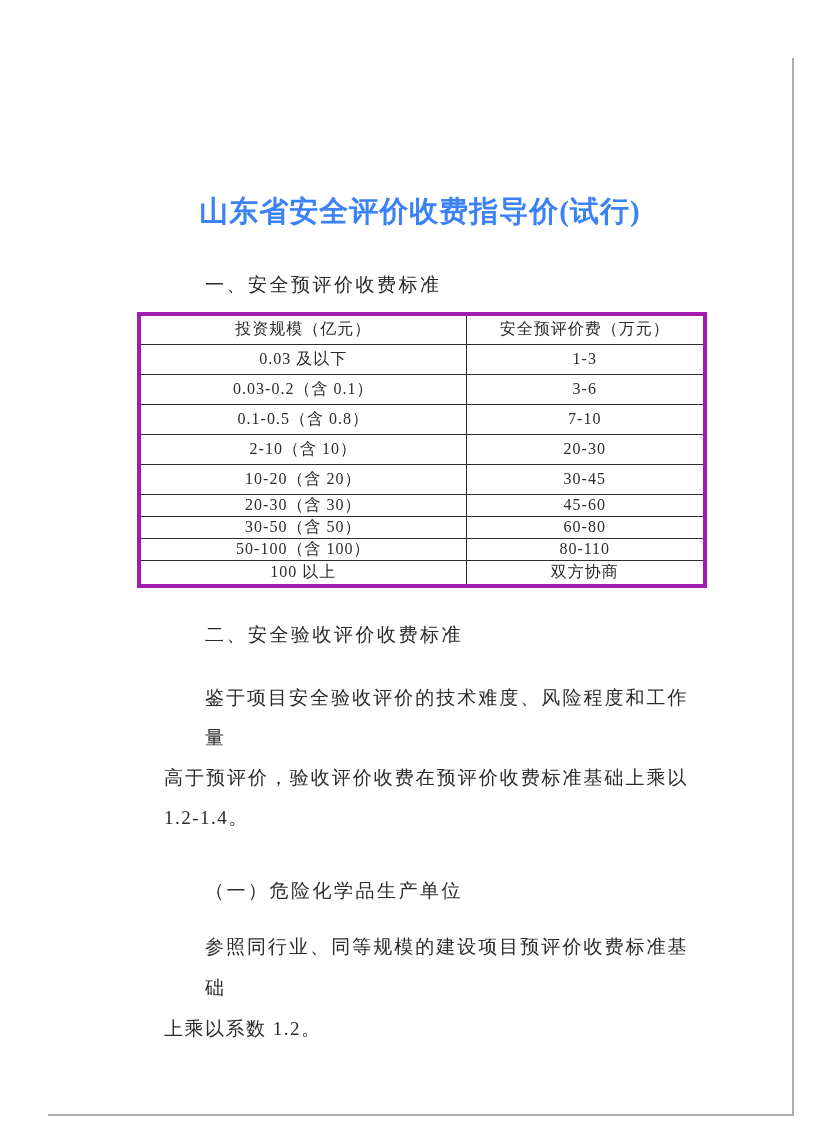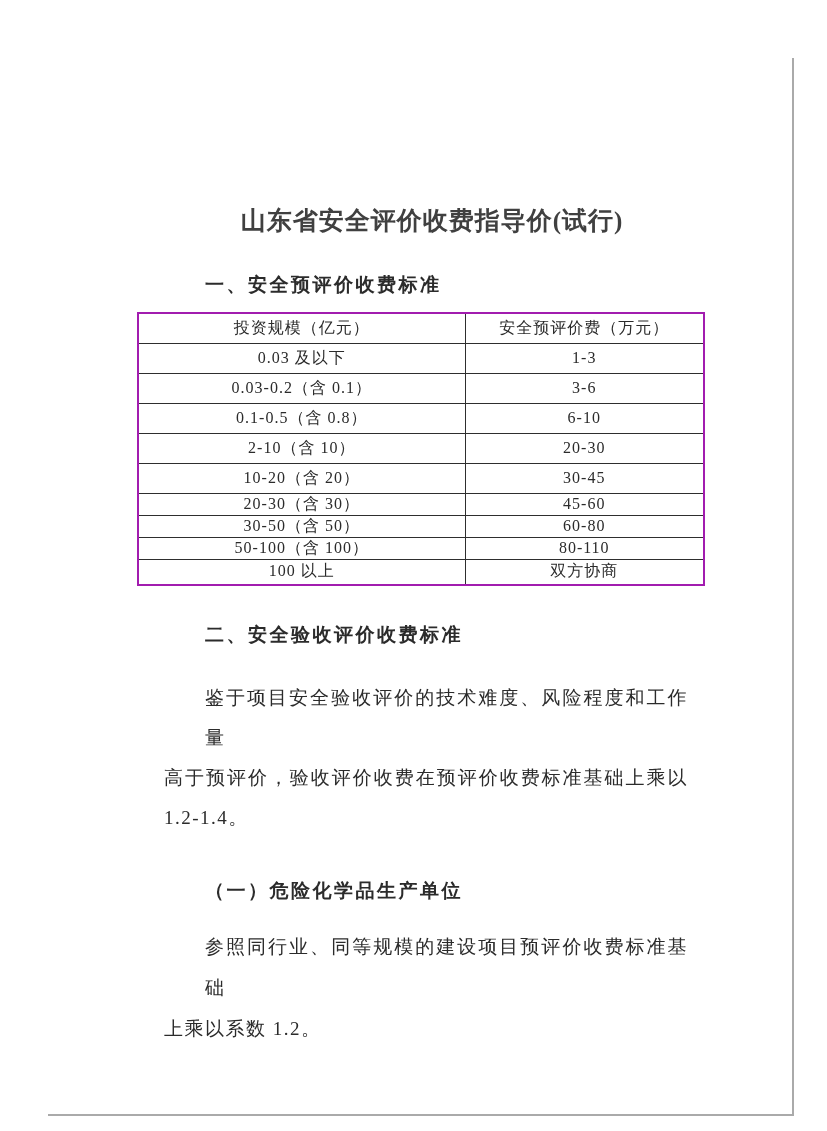--- a/index.html
+++ b/index.html
@@ -16,46 +16,45 @@
   .edge-right {
     position: absolute; left: 792px; top: 58px;
     width: 2px; height: 1058px; background: #aaaaaa;
   }
   .edge-bottom {
     position: absolute; left: 48px; top: 1114px;
     width: 746px; height: 2px; background: #aaaaaa;
   }
   .doc-title {
     position: absolute; top: 192px; left: 137px; width: 566px;
-    margin: 12px; text-align: center;
-    font-size: 25px; font-weight: bold; letter-spacing: 1px;
-    color: #404040; white-space: nowrap;
+    margin: 0; text-align: center;
+    font-size: 29px; font-weight: bold; letter-spacing: 1px;
+    color: #3b82f6; white-space: nowrap;
   }
   .heading {
     position: absolute; left: 205px;
     font-size: 19px; letter-spacing: 2.5px; white-space: nowrap;
     color: #2b2b2b;
-    font-weight: bold;
   }
   .sec1-heading  { top: 272px; }
   .sec2-heading  { top: 622px; }
   .sec3-heading  { top: 821px; }
   .sec3-subheading { top: 878px; }
   .fee-table {
     position: absolute; top: 312px; left: 137px;
     width: 566px; border-collapse: collapse; table-layout: fixed;
   }
   .fee-table th, .fee-table td {
     border: 1px solid #2e2e2e;
     text-align: center; vertical-align: middle;
     font-size: 16px; font-weight: normal;
     letter-spacing: 1px; padding: 0;
     color: #2b2b2b; overflow: hidden; white-space: nowrap;
   }
-  .fee-table { border: 2px solid #a21caf; }
+  .fee-table { border: 4px solid #a21caf; }
   .fee-table thead tr { height: 30px; }
   .fee-table tbody tr.row-tall  { height: 30px; }
   .fee-table tbody tr.row-short { height: 22px; }
   .fee-table tbody tr.row-last  { height: 26px; padding-left: 40px; }
   .para {
     position: absolute; left: 164px; width: 524px;
     font-size: 19px; color: #2b2b2b;
   }
   .para-1 { top: 678px; line-height: 40px; }
   .para-2 { top: 926px; line-height: 41px; }
@@ -94,21 +93,21 @@
       <tr class="row-tall">
         <td>0.03 及以下</td>
         <td>1-3</td>
       </tr>
       <tr class="row-tall">
         <td>0.03-0.2（含 0.1）</td>
         <td>3-6</td>
       </tr>
       <tr class="row-tall">
         <td>0.1-0.5（含 0.8）</td>
-        <td>6-10</td>
+        <td>7-10</td>
       </tr>
       <tr class="row-tall">
         <td>2-10（含 10）</td>
         <td>20-30</td>
       </tr>
       <tr class="row-tall">
         <td>10-20（含 20）</td>
         <td>30-45</td>
       </tr>
       <tr class="row-short">

